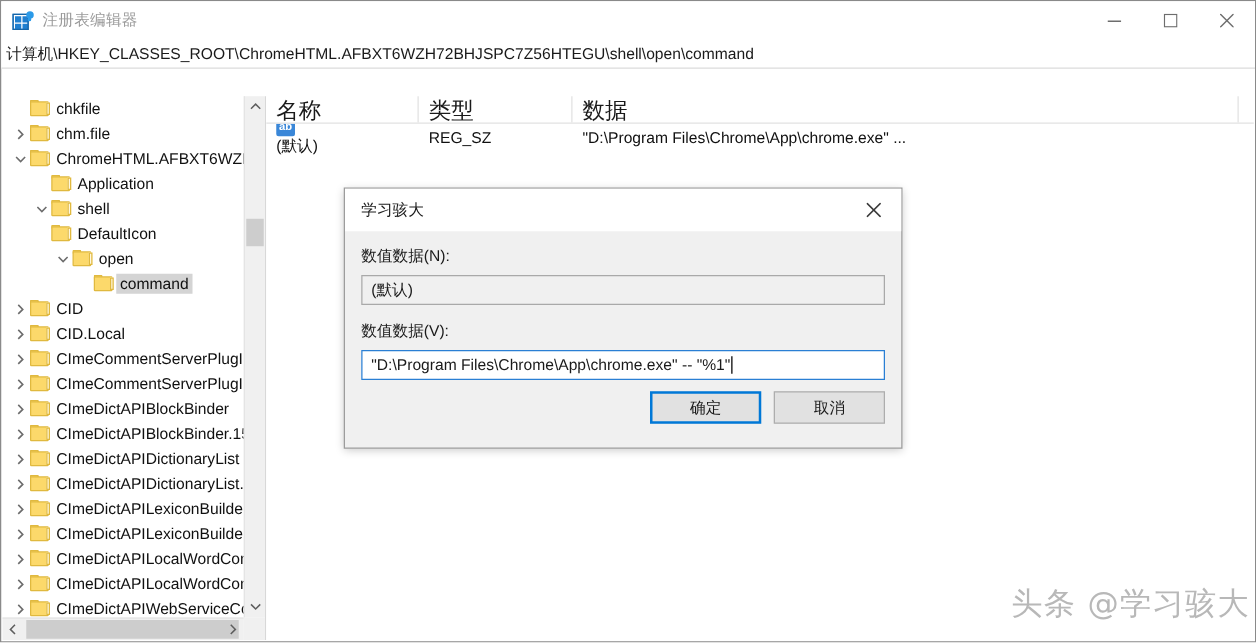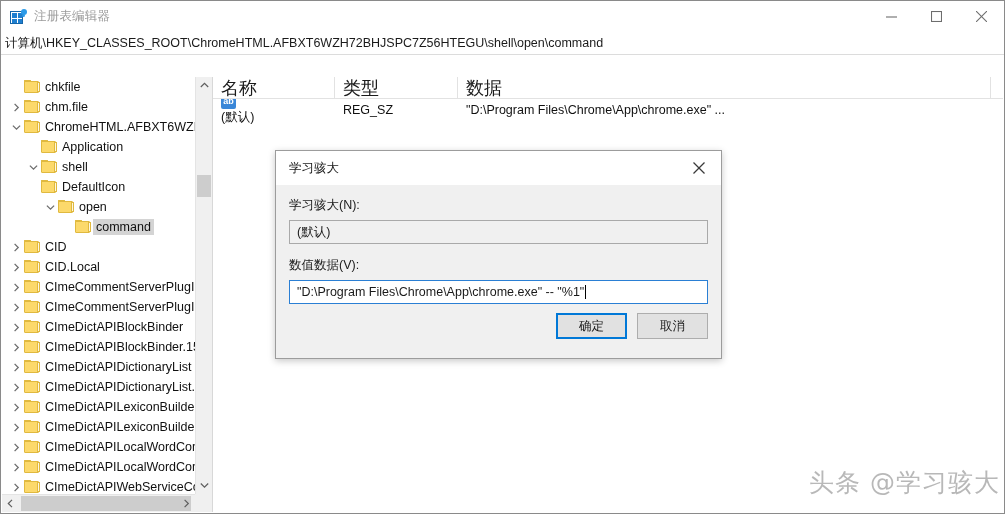--- a/index.html
+++ b/index.html
@@ -93,21 +93,21 @@
   .dlg-title .t{margin-left:13px;font-size:12.5px;color:#1a1a1a;}
   .dlg-close{position:absolute;right:0;top:0;width:44px;height:34px;display:flex;align-items:center;justify-content:center;}
   .dlg-close svg{stroke:#3a3a3a;stroke-width:1.2;fill:none;}
   .dlg-body{padding:12px 13px 0 13px;}
   .fld-label{font-size:12.5px;color:#1a1a1a;margin-bottom:6px;}
   .inp{height:24px;background:#f0f0f0;border:1px solid #a9a9a9;box-sizing:border-box;
       display:flex;align-items:center;padding-left:7px;font-size:12.5px;color:#1a1a1a;margin-bottom:13px;}
   .inp.focus{background:#ffffff;border:1px solid #2a7fd4;position:relative;}
   .caret{display:inline-block;width:1px;height:14px;background:#000;margin-left:1px;}
   .dlg-btns{position:absolute;right:13px;bottom:19px;display:flex;gap:10px;}
-  .btn{width:71px;height:26px;display:flex;align-items:center;justify-content:center;
+  .btn{width:89px;height:26px;display:flex;align-items:center;justify-content:center;
       background:#e1e1e1;border:1px solid #adadad;box-sizing:border-box;font-size:12.5px;color:#1a1a1a;}
   .btn.default{border:2px solid #0078d7;background:#e1e1e1;}
 
   
   .wm{position:absolute;right:4px;bottom:14px;font-size:25px;color:#8d8d8d;opacity:.62;
       font-family:"DejaVu Sans",sans-serif;letter-spacing:1px;white-space:nowrap;}
 </style>
 </head>
 <body>
 
@@ -462,21 +462,21 @@
     <div class="dlg-title">
       <div class="t">学习骇大</div>
       <div class="dlg-close">
         <svg width="12" height="12" viewBox="0 0 12 12">
             <line x1="0.5" y1="0.5" x2="11.5" y2="11.5"></line>
             <line x1="11.5" y1="0.5" x2="0.5" y2="11.5"></line>
           </svg>
       </div>
     </div>
     <div class="dlg-body">
-      <div class="fld-label">学习骇大(N):</div>
+      <div class="fld-label">数值数据(N):</div>
       <div class="inp">
         <span>(默认)</span>
       </div>
       <div class="fld-label">数值数据(V):</div>
       <div class="inp focus">
         <span>"D:\Program Files\Chrome\App\chrome.exe" -- "%1"</span>
           <span class="caret"></span>
       </div>
     </div>
     <div class="dlg-btns">

